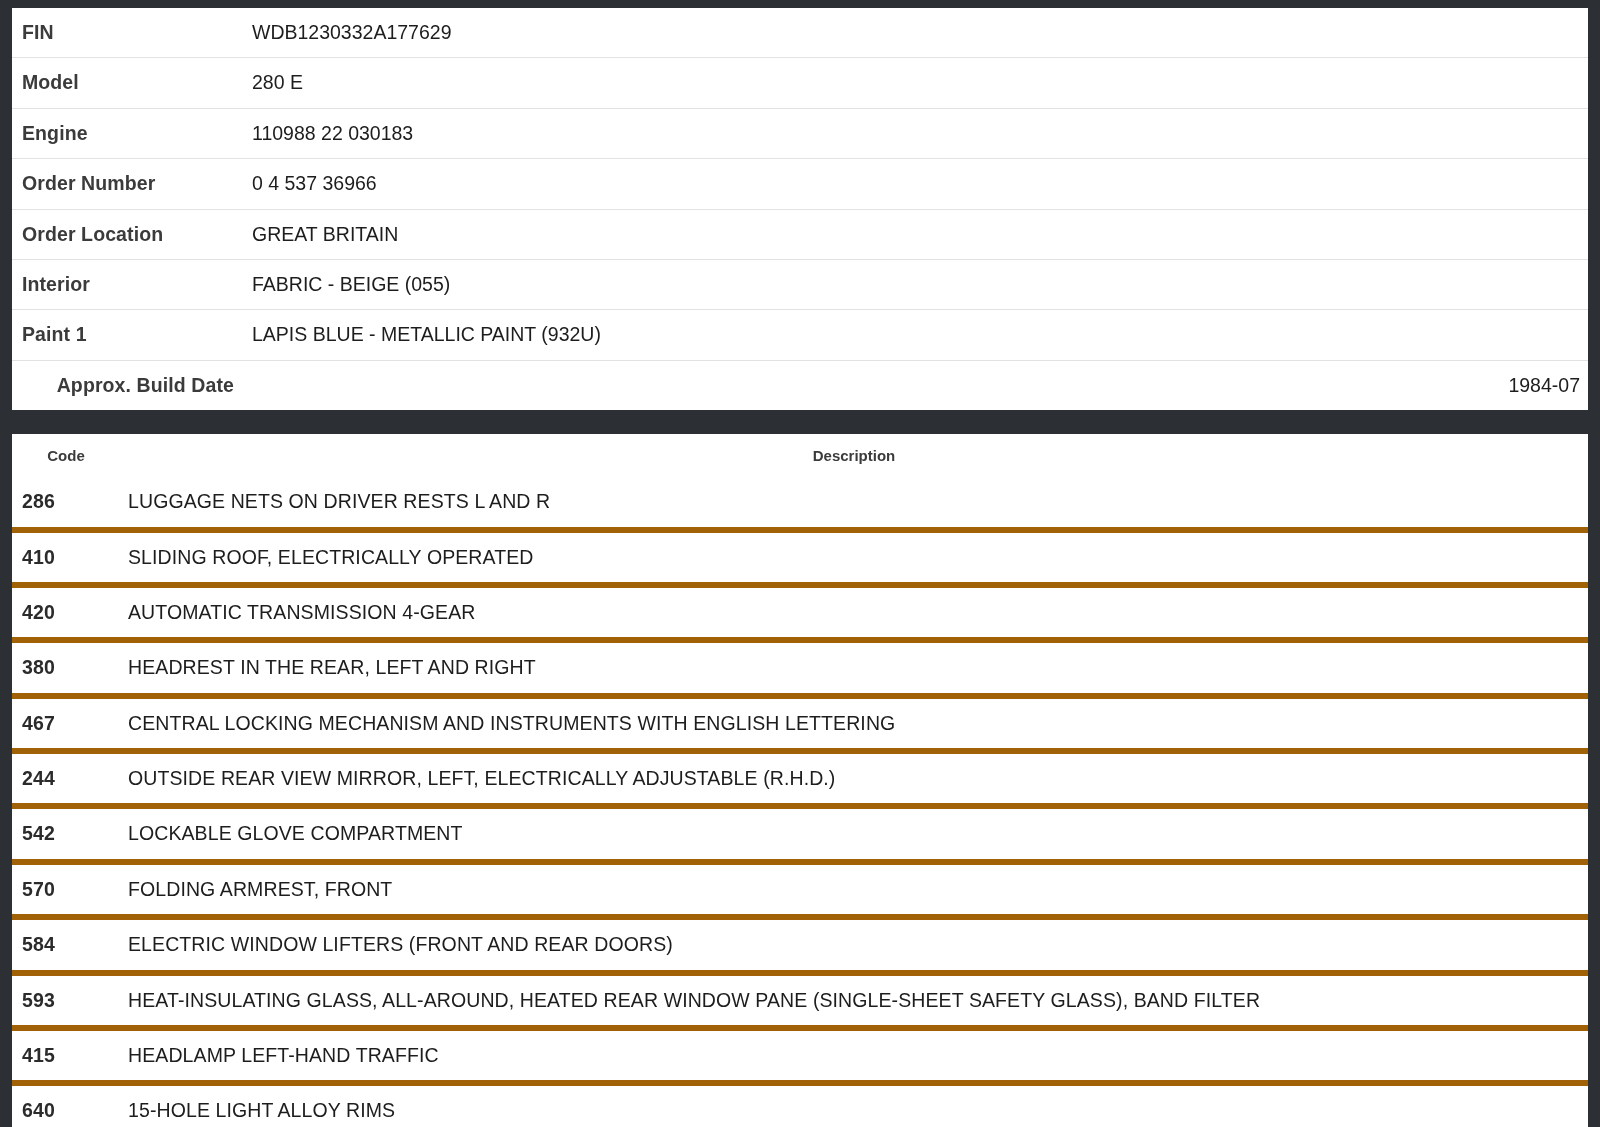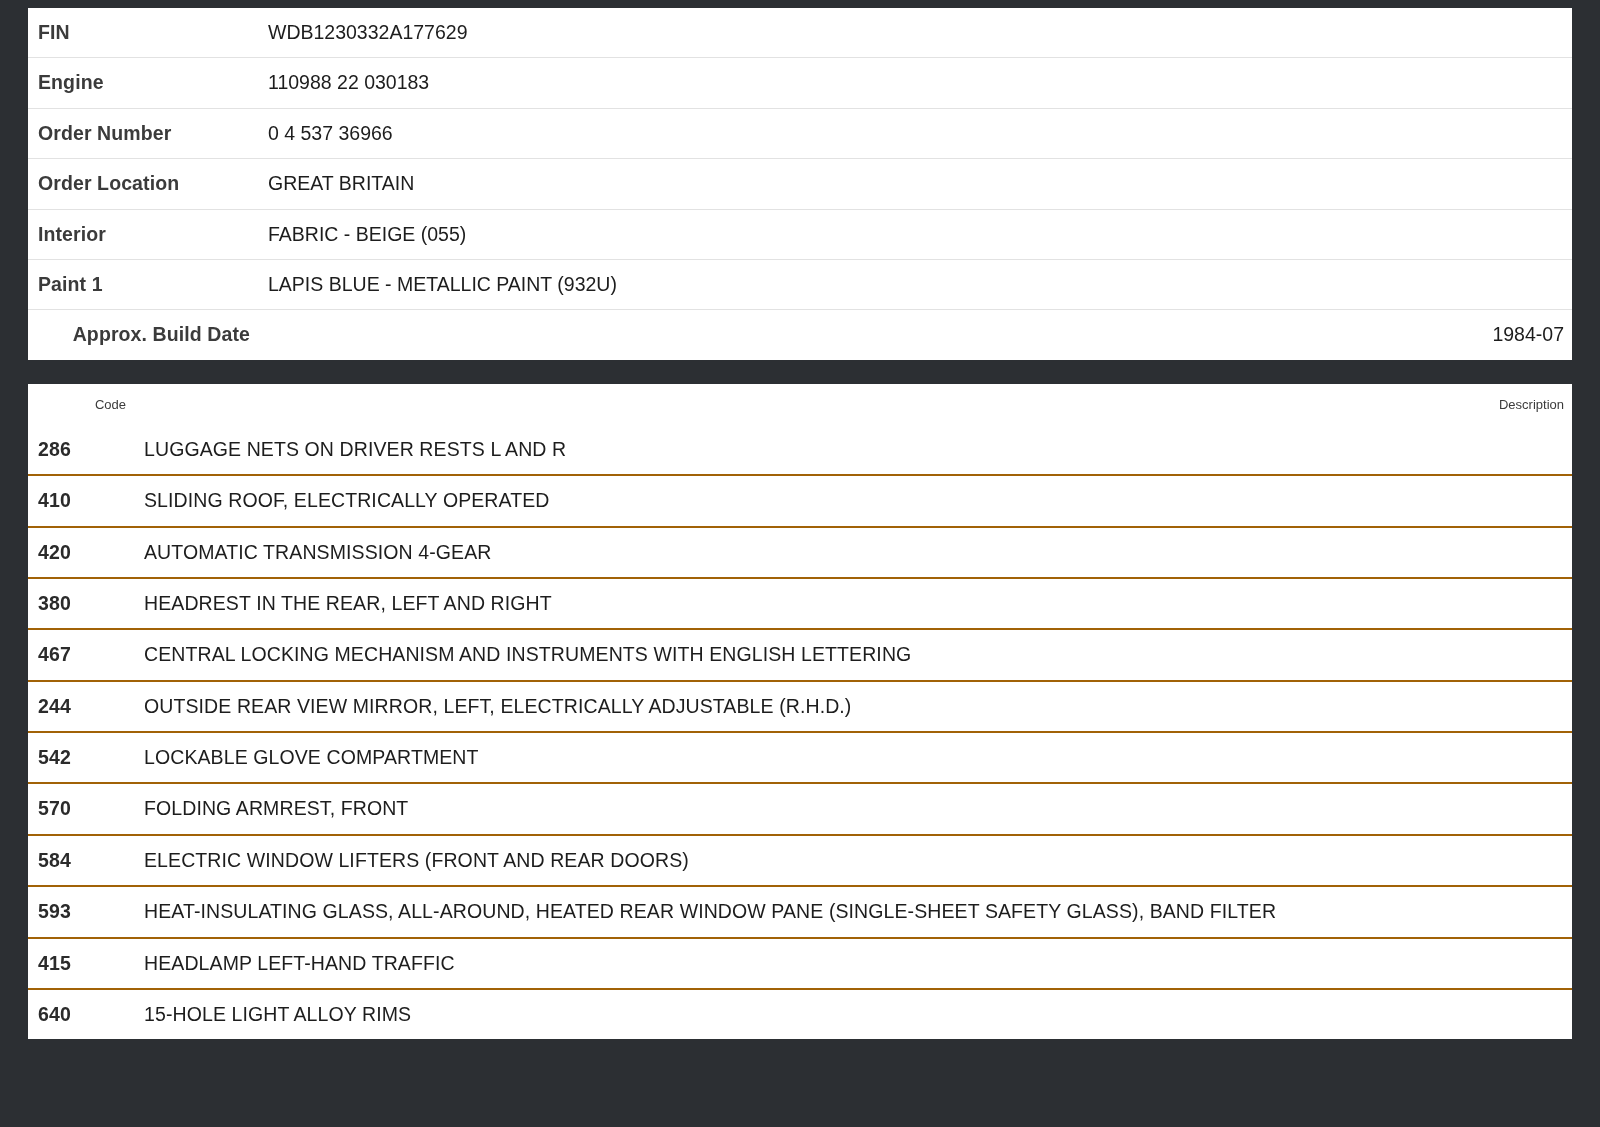--- a/index.html
+++ b/index.html
@@ -12,21 +12,21 @@
     height: 1127px;
     font-family: "Liberation Sans", sans-serif;
     color: #1a1a1a;
     overflow: hidden;
   }
   .page {
     width: 1600px;
     height: 1127px;
     background: #2c2f33;
     box-sizing: border-box;
-    padding: 0 28px;
+    padding: 0 12px;
     position: relative;
   }
   .bar-top {
     height: 8px;
     background: #2c2f33;
   }
   .panel {
     background: #ffffff;
     width: 100%;
     box-sizing: border-box;
@@ -60,29 +60,29 @@
     color: #1d1d1d;
     font-weight: normal;
   }
   
   .divider {
     height: 24px;
     background: #2c2f33;
   }
   
   .codes-table tr {
-    border-bottom: 2px solid #a16207;
+    border-bottom: 6px solid #a16207;
   }
   .codes-table tr:last-child {
     border-bottom: none;
   }
   .codes-table th {
-    text-align: right;
-    font-size: 13px;
-    font-weight: normal;
+    text-align: center;
+    font-size: 15px;
+    font-weight: bold;
     color: #3b3b3b;
     padding: 13px 8px 13px 10px;
   }
   .codes-table th.col-code,
   .codes-table td.col-code {
     width: 88px;
   }
   .codes-table td {
     padding: 13px 8px 13px 10px;
     font-size: 19.5px;
@@ -107,20 +107,24 @@
   <div class="bar-top"></div>
 
   <div class="panel">
     <table class="info-table">
       <tbody>
         <tr>
           <td class="label">FIN</td>
           <td class="value">WDB1230332A177629</td>
         </tr>
         <tr>
+          <td class="label">Model</td>
+          <td class="value">280 E</td>
+        </tr>
+        <tr>
           <td class="label">Engine</td>
           <td class="value">110988 22 030183</td>
         </tr>
         <tr>
           <td class="label">Order Number</td>
           <td class="value">0 4 537 36966</td>
         </tr>
         <tr>
           <td class="label">Order Location</td>
           <td class="value">GREAT BRITAIN</td>

